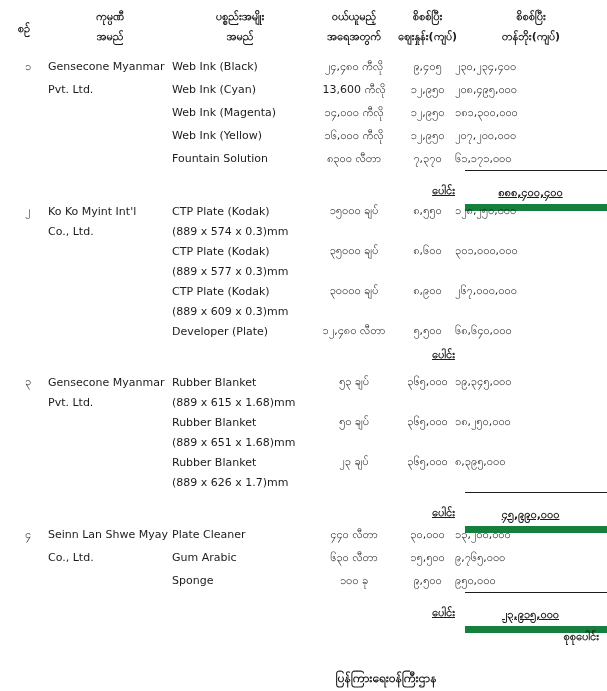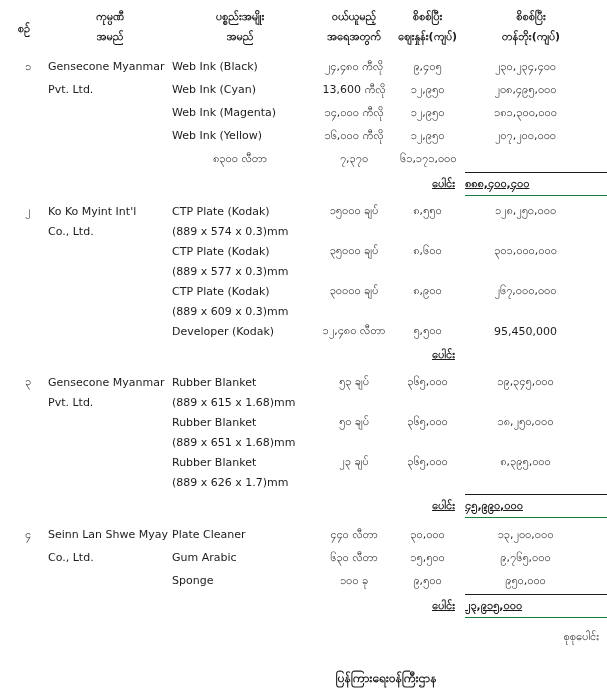--- a/index.html
+++ b/index.html
@@ -12,41 +12,41 @@
     display:grid;
     grid-template-columns:48px 124px 136px 92px 55px 152px;
     align-items:center;
   }
   .rh23 { height:23px; }
   .rh20 { height:20px; }
   .c { overflow:visible; white-space:nowrap; }
   .no    { padding-left:25px; }
   .qty   { text-align:center; }
   .price { text-align:center; }
-  .value { text-align:center; padding-right:11px; }
+  .value { text-align:left; padding-right:11px; }
 
   
   .thead {
     display:grid;
     grid-template-columns:48px 124px 136px 92px 55px 152px;
     font-weight:bold; padding-top:7px; height:48px; align-items:start;
   }
   .thead .hc { display:flex; flex-direction:column; align-items:center; line-height:20px; }
   .thead .hno { justify-content:center; height:44px;text-align:center; }
   .thead span { white-space:nowrap; }
 
   
   .total-row { height:27px; font-weight:bold; margin-bottom:4px;text-decoration:underline; }
   .total-label { grid-column:1 / 6; text-align:right; }
   .total-cell  { grid-column:6; }
   .total-box {
-    display:block; margin-left:10px; padding:3px 11px 3px 0;
-    text-align:left; border-top:1px solid #1c1c1c; border-bottom:1px solid #15803d;
-  }
-  .grand-row { height:28px; font-weight:normal;gap:36px; }
+    display:block; margin-left:10px; padding:14px 11px 3px 0;
+    text-align:center; border-top:1px solid #1c1c1c; border-bottom:7px solid #15803d;
+  }
+  .grand-row { height:28px; font-weight:bold;gap:36px; }
   .grand-box {
     display:block; margin-left:10px; padding:3px 11px 4px 0;
     border-bottom:3px double #1c1c1c;
   }
 
   
   .footer {
     margin-top:16px; margin-left:172px; width:428px;
     text-align:center; font-weight:bold; font-size:12px; line-height:23px;
   }
@@ -112,20 +112,21 @@
       <div class="c no"></div>
         <div class="c"></div>
       <div class="c">Web Ink (Yellow)</div>
       <div class="c qty">၁၆,၀၀၀ ကီလို</div>
       <div class="c price">၁၂,၉၅၀</div>
       <div class="c value">၂၀၇,၂၀၀,၀၀၀</div>
     </div>
     <div class="row rh23">
       <div class="c no"></div>
         <div class="c"></div>
+      <div class="c">Fountain Solution</div>
       <div class="c qty">၈၃၀၀ လီတာ</div>
       <div class="c price">၇,၃၇၀</div>
       <div class="c value">၆၁,၁၇၁,၀၀၀</div>
     </div>
     <div class="row total-row">
       <div class="c total-label">ပေါင်း</div>
       <div class="c total-cell">
           <span class="total-box">၈၈၈,၄၀၀,၄၀၀</span>
         </div>
     </div>
@@ -176,24 +177,24 @@
       <div class="c no"></div>
         <div class="c"></div>
       <div class="c">(889 x 609 x 0.3)mm</div>
       <div class="c qty"></div>
         <div class="c price"></div>
         <div class="c value"></div>
     </div>
     <div class="row rh20">
       <div class="c no"></div>
         <div class="c"></div>
-      <div class="c">Developer (Kodak)</div>
+      <div class="c">Developer (Plate)</div>
       <div class="c qty">၁၂,၄၈၀ လီတာ</div>
       <div class="c price">၅,၅၀၀</div>
-      <div class="c value">95,450,000</div>
+      <div class="c value">၆၈,၆၄၀,၀၀၀</div>
     </div>
     <div class="row total-row">
       <div class="c total-label">ပေါင်း</div>
     </div>
   </div>
 
   <div class="group">
     <div class="row rh20">
       <div class="c no">၃</div>
       <div class="c">Gensecone Myanmar</div>

